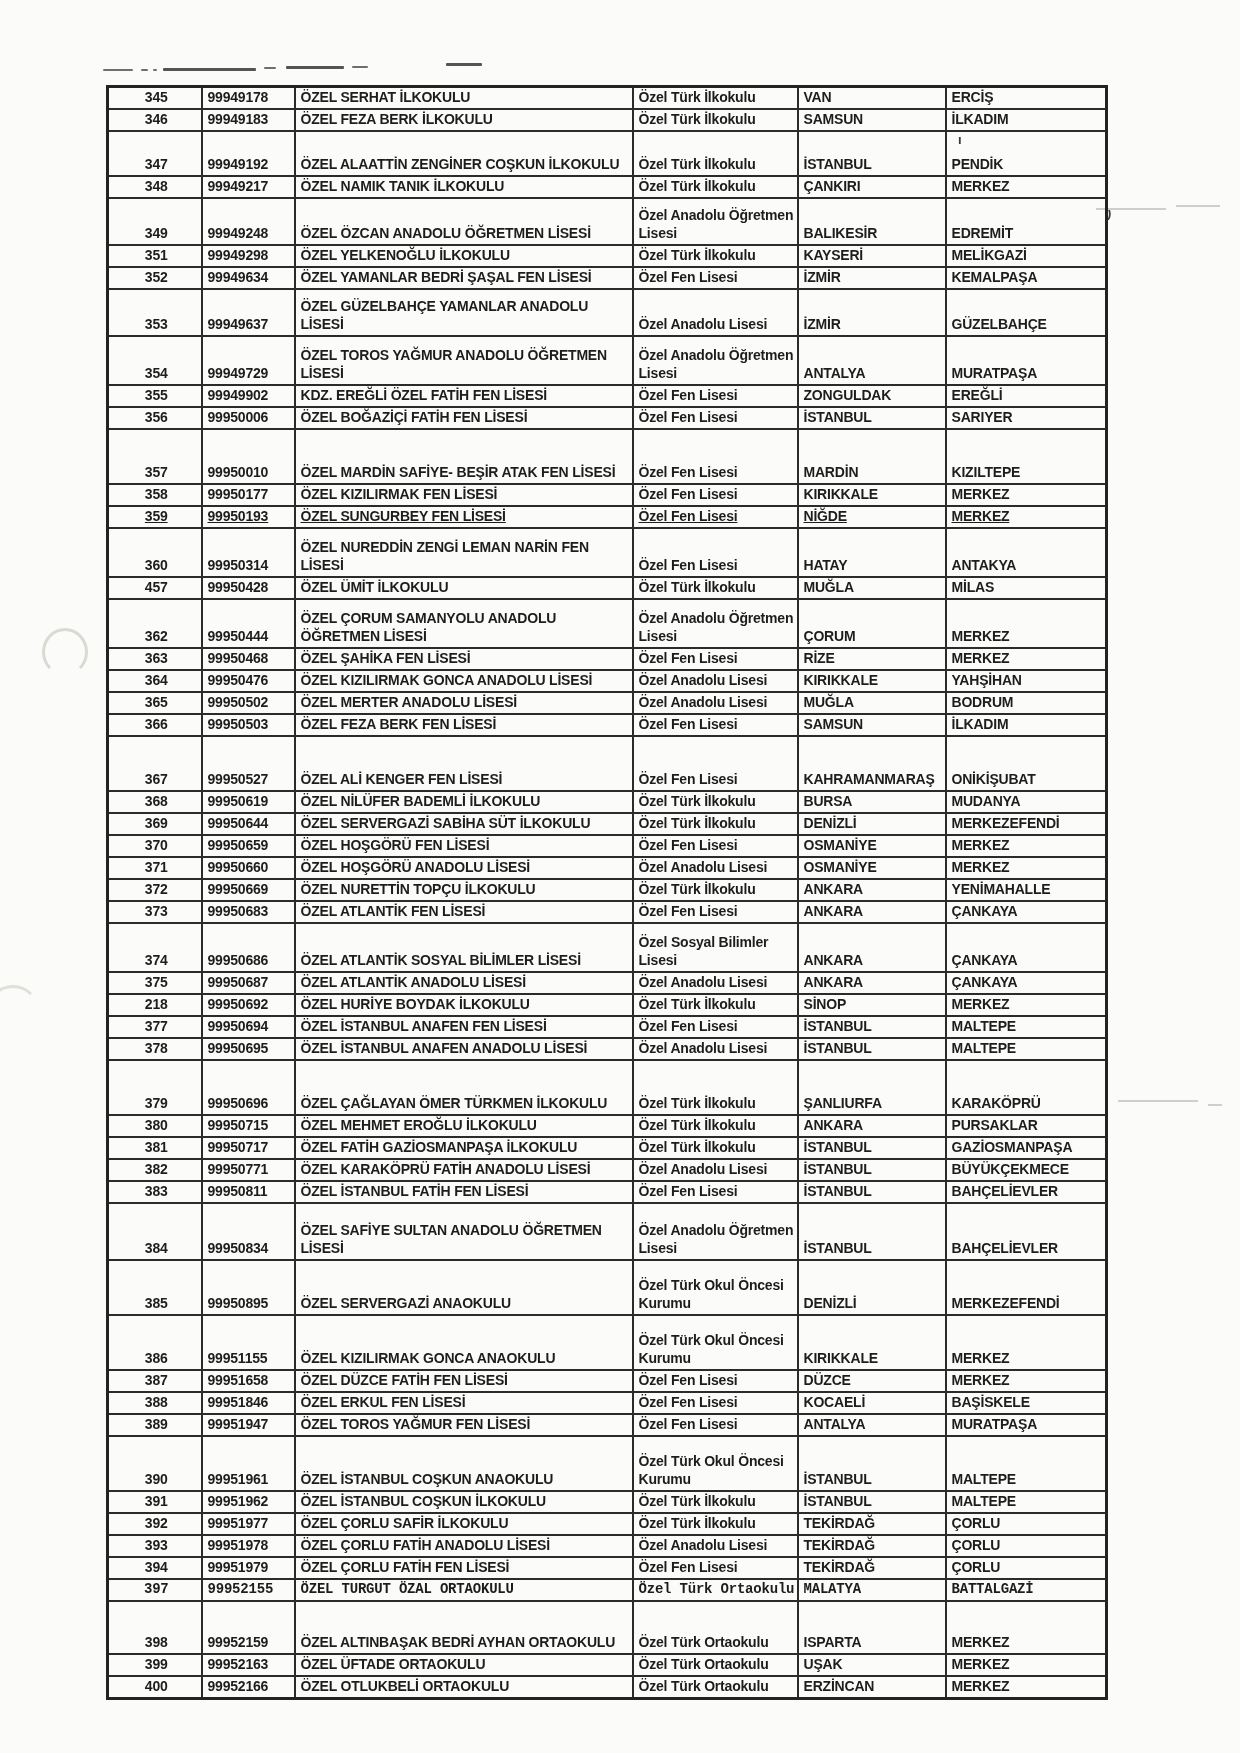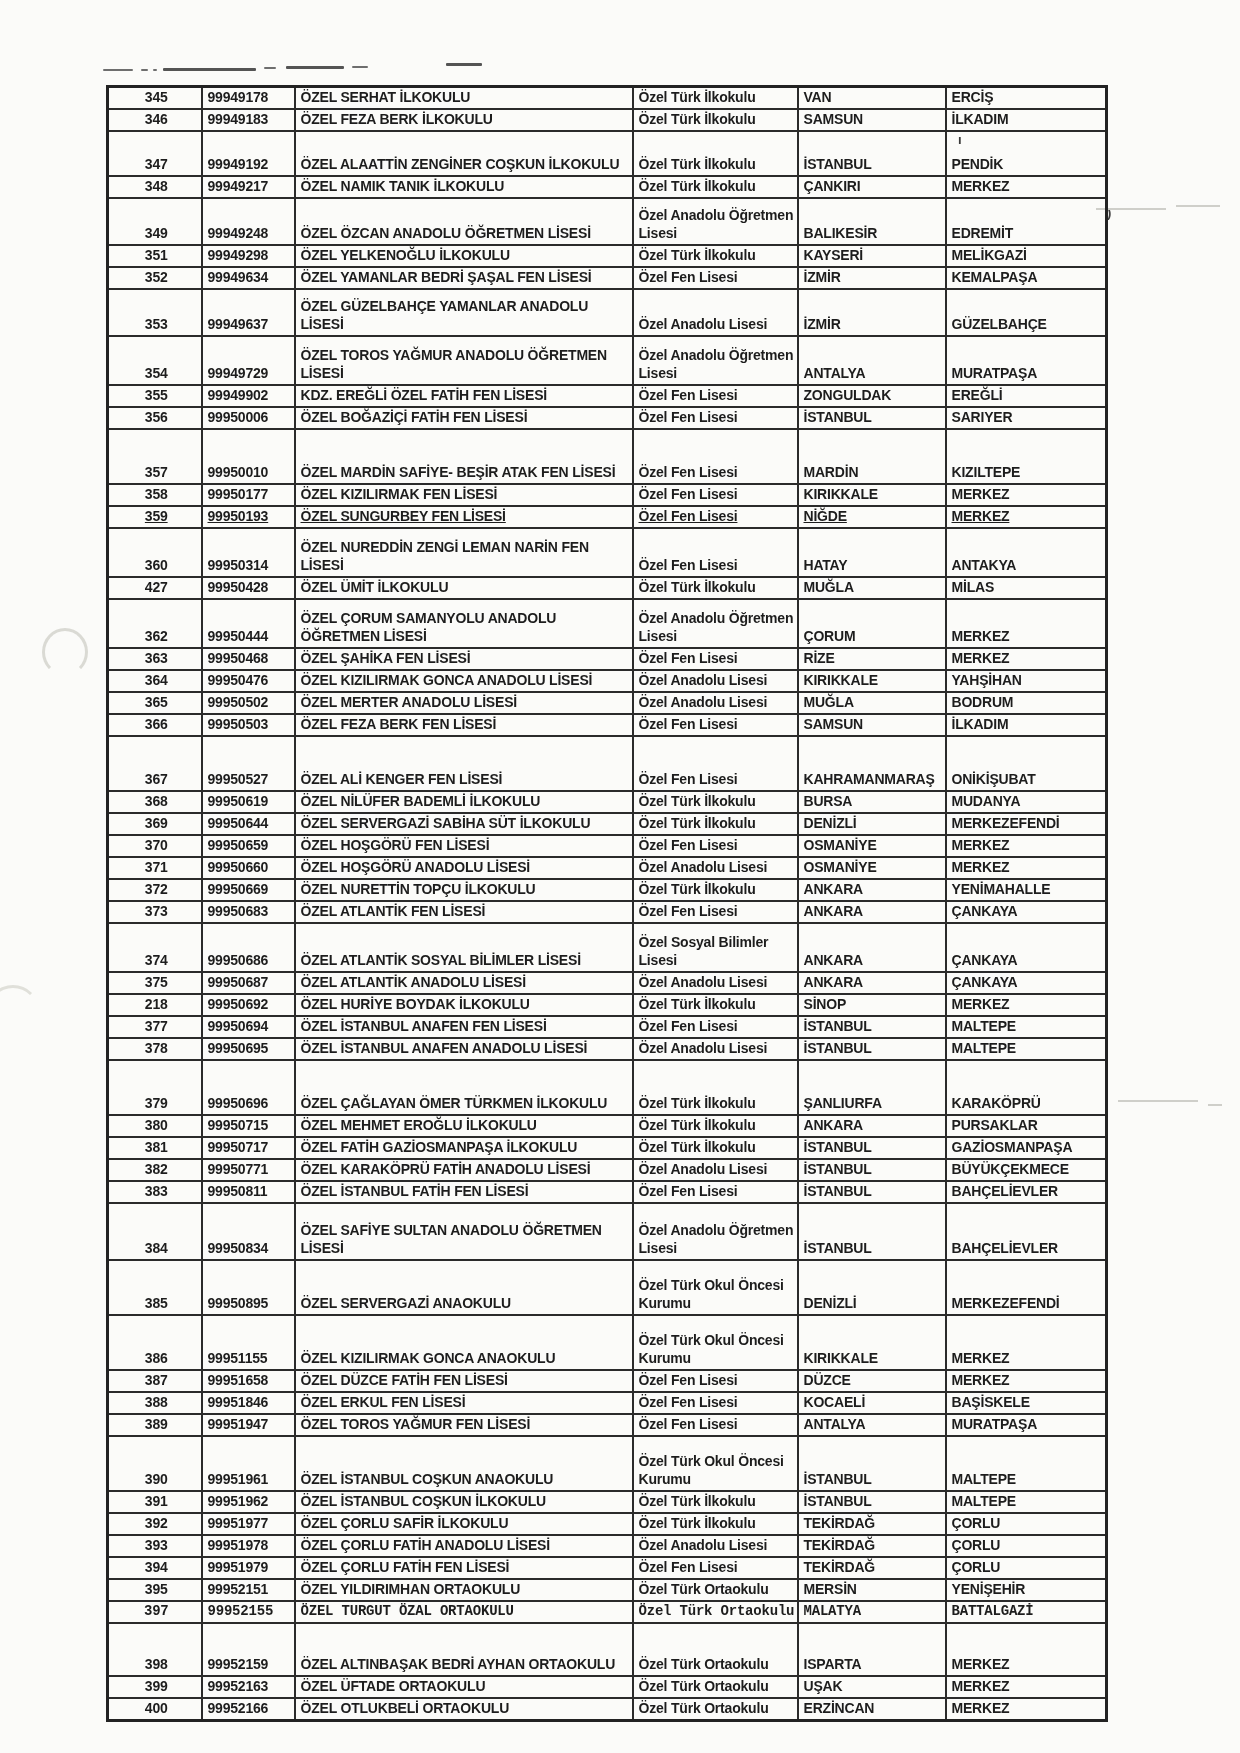--- a/index.html
+++ b/index.html
@@ -198,21 +198,21 @@
     </tr>
         <tr style="height: 49px;">
       <td class="c-no">360</td>
       <td class="c-id">99950314</td>
       <td class="c-name">ÖZEL NUREDDİN ZENGİ LEMAN NARİN FEN LİSESİ</td>
       <td class="c-type">Özel Fen Lisesi</td>
       <td class="c-city">HATAY</td>
       <td class="c-district">ANTAKYA</td>
     </tr>
         <tr style="height: 20px;">
-      <td class="c-no">427</td>
+      <td class="c-no">457</td>
       <td class="c-id">99950428</td>
       <td class="c-name">ÖZEL ÜMİT İLKOKULU</td>
       <td class="c-type">Özel Türk İlkokulu</td>
       <td class="c-city">MUĞLA</td>
       <td class="c-district">MİLAS</td>
     </tr>
         <tr style="height: 49px;">
       <td class="c-no">362</td>
       <td class="c-id">99950444</td>
       <td class="c-name">ÖZEL ÇORUM SAMANYOLU ANADOLU ÖĞRETMEN LİSESİ</td>
@@ -469,28 +469,20 @@
       <td class="c-district">ÇORLU</td>
     </tr>
         <tr style="height: 20px;">
       <td class="c-no">394</td>
       <td class="c-id">99951979</td>
       <td class="c-name">ÖZEL ÇORLU FATİH FEN LİSESİ</td>
       <td class="c-type">Özel Fen Lisesi</td>
       <td class="c-city">TEKİRDAĞ</td>
       <td class="c-district">ÇORLU</td>
     </tr>
-        <tr style="height: 20px;">
-      <td class="c-no">395</td>
-      <td class="c-id">99952151</td>
-      <td class="c-name">ÖZEL YILDIRIMHAN ORTAOKULU</td>
-      <td class="c-type">Özel Türk Ortaokulu</td>
-      <td class="c-city">MERSİN</td>
-      <td class="c-district">YENİŞEHİR</td>
-    </tr>
         <tr style="height: 20px; font-family: Liberation Mono, monospace;">
       <td class="c-no">397</td>
       <td class="c-id">99952155</td>
       <td class="c-name">ÖZEL TURGUT ÖZAL ORTAOKULU</td>
       <td class="c-type">Özel Türk Ortaokulu</td>
       <td class="c-city">MALATYA</td>
       <td class="c-district">BATTALGAZİ</td>
     </tr>
         <tr style="height: 53px;">
       <td class="c-no">398</td>

